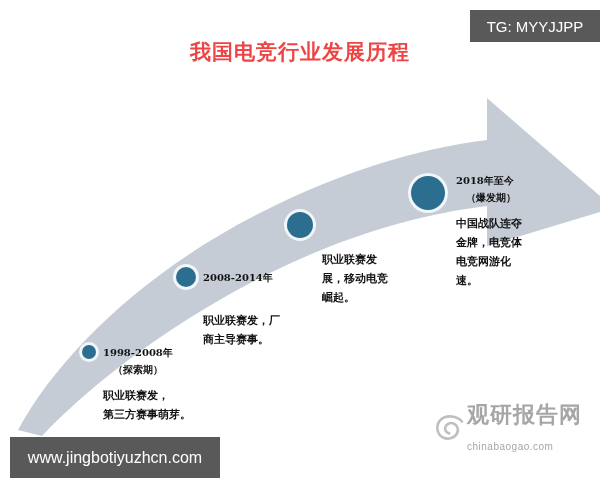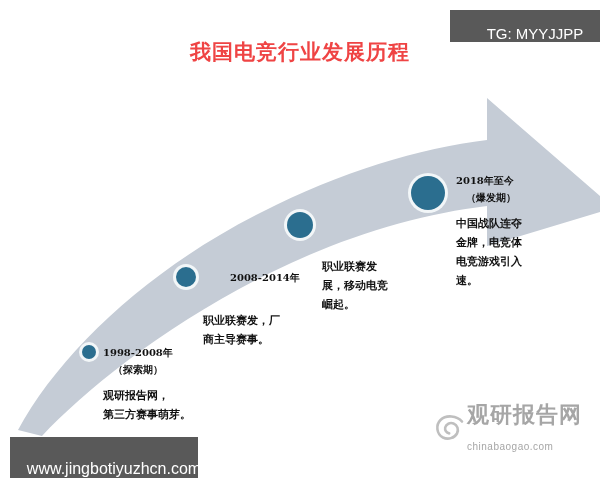--- a/index.html
+++ b/index.html
@@ -72,35 +72,34 @@
     line-height: 19px;
   }
 
   
   .wm-badge {
     position: absolute;
     background: #595959;
     color: #ffffff;
     font-family: "Liberation Sans", "DejaVu Sans", sans-serif;
     display: flex;
-    align-items: flex-end;
+    align-items: center;
     justify-content: center;
-    padding-left: 20px;
   }
   #tg-watermark {
     right: 0;
     top: 10px;
     width: 130px;
     height: 32px;
     font-size: 15px;
   }
   #site-watermark {
     left: 10px;
     bottom: 2px;
-    width: 168px;
+    width: 210px;
     height: 41px;
     font-size: 16px;
   }
 
   
   #brand-logo {
     position: absolute;
     right: 18px;
     bottom: 28px;
     display: flex;
@@ -146,43 +145,43 @@
              C 420 214, 345 236, 272 272
              C 168 323, 85 390, 42 436
              Z"></path>
   </svg>
 
   <div class="milestone-dot" style="left:89px; top:352px; width:14px; height:14px;"></div>
   <div class="milestone-label" style="left:103px; top:344px;">
     <span>1998-2008年</span>
     <span class="period">（探索期）</span>
   </div>
-  <div class="milestone-desc" style="left:103px; top:386px; white-space:pre;">观研报告网，
+  <div class="milestone-desc" style="left:103px; top:386px; white-space:pre;">职业联赛发，
 第三方赛事萌芽。</div>
 
   <div class="milestone-dot" style="left:186px; top:277px; width:20px; height:20px;"></div>
-  <div class="milestone-label" style="left:203px; top:269px;margin-left:27px;">
+  <div class="milestone-label" style="left:203px; top:269px;">
     <span>2008-2014年</span>
   </div>
   <div class="milestone-desc" style="left:203px; top:311px; white-space:pre;">职业联赛发，厂
 商主导赛事。</div>
 
   <div class="milestone-dot" style="left:300px; top:225px; width:26px; height:26px;"></div>
-  <div class="milestone-desc" style="left:322px; top:257px; white-space:pre;">职业联赛发
+  <div class="milestone-desc" style="left:322px; top:250px; white-space:pre;">职业联赛发
 展，移动电竞
 崛起。</div>
 
   <div class="milestone-dot" style="left:428px; top:193px; width:34px; height:34px;"></div>
   <div class="milestone-label" style="left:456px; top:172px;">
     <span>2018年至今</span>
     <span class="period">（爆发期）</span>
   </div>
   <div class="milestone-desc" style="left:456px; top:214px; white-space:pre;">中国战队连夺
 金牌，电竞体
-电竞游戏引入
+电竞网游化
 速。</div>
 
   <div id="tg-watermark" class="wm-badge">
     <span>TG: MYYJJPP</span>
   </div>
 
   <div id="site-watermark" class="wm-badge">
     <span>www.jingbotiyuzhcn.com</span>
   </div>
 

